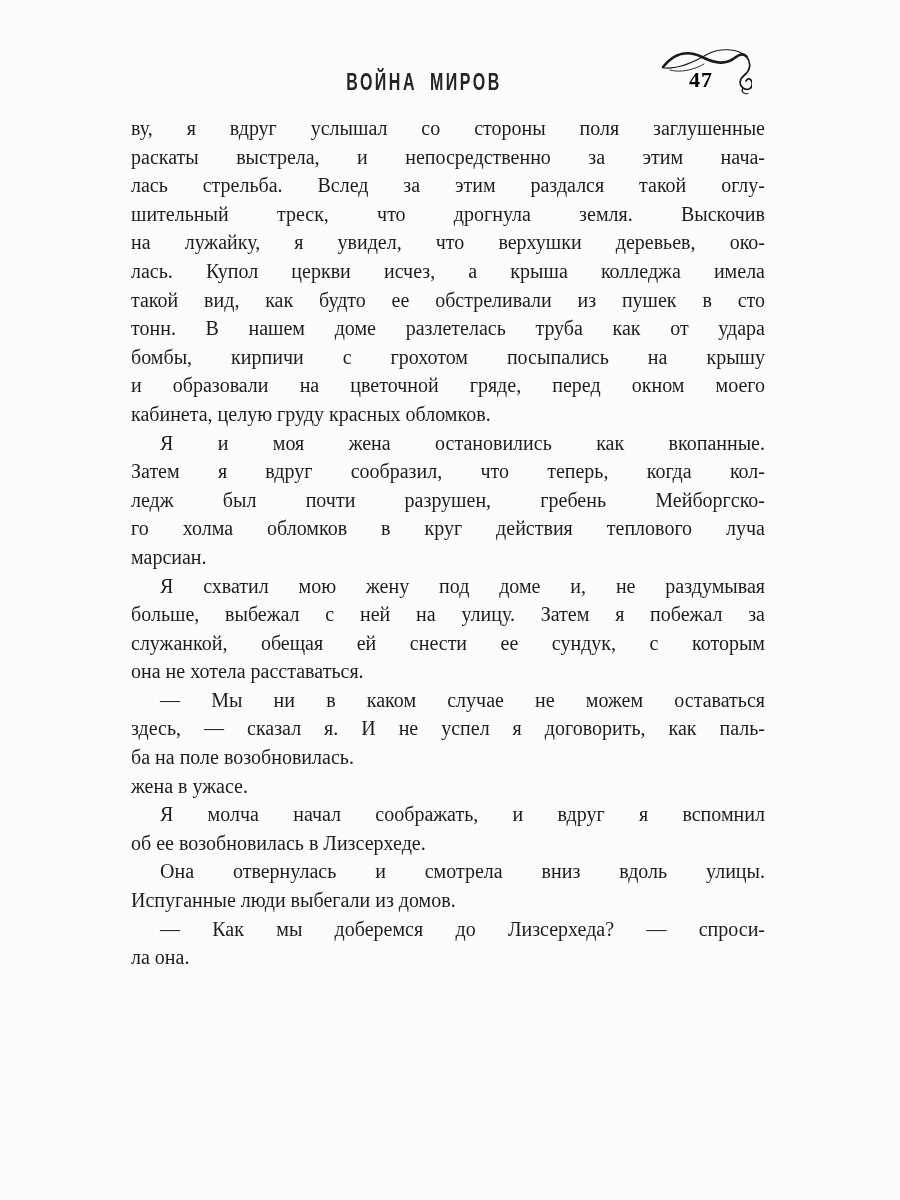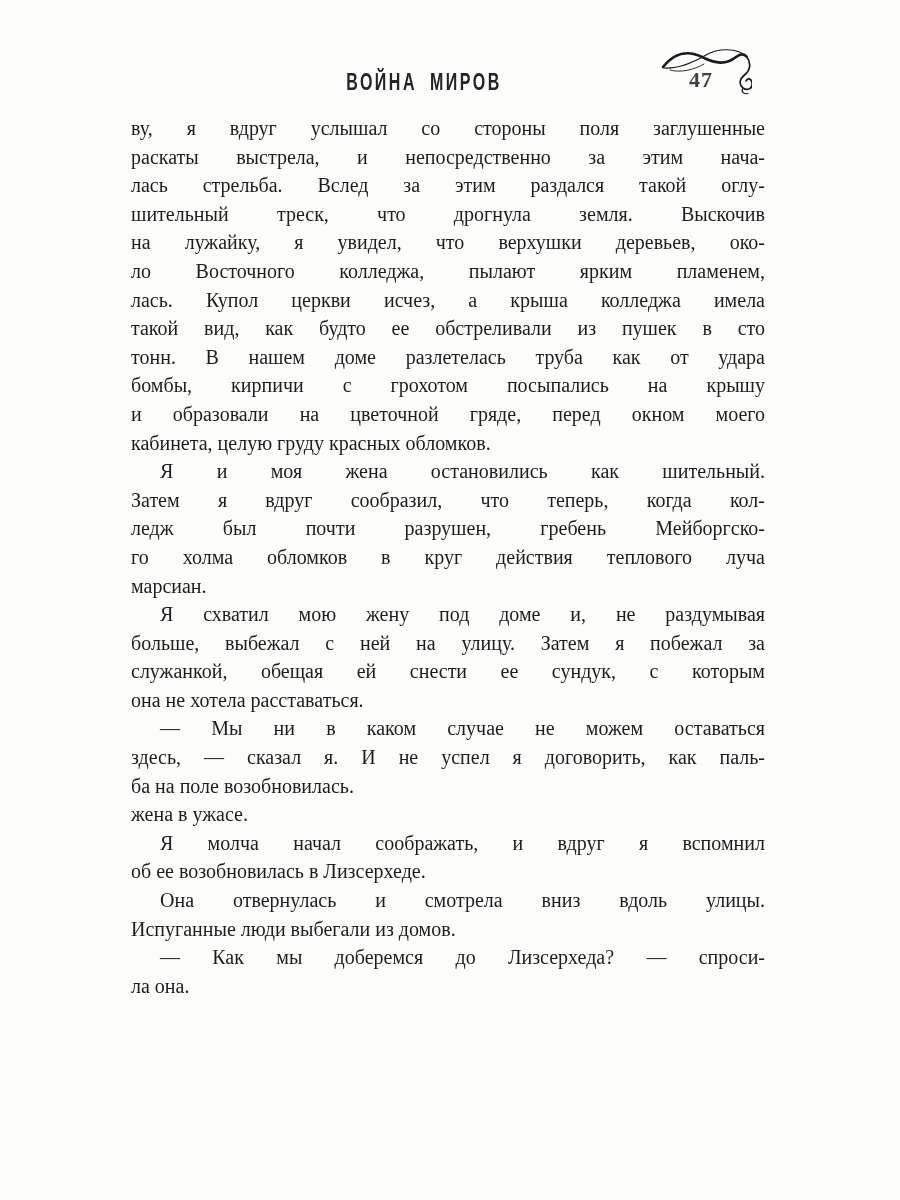--- a/index.html
+++ b/index.html
@@ -50,21 +50,21 @@
     top: 0;
     left: 0;
   }
   .page-number {
     position: absolute;
     left: 29px;
     top: 21px;
     font-family: "Liberation Serif", "DejaVu Serif", serif;
     font-size: 22px;
     font-weight: 700;
-    color: #404040;
+    color: #000000;
     letter-spacing: 1px;
   }
   
   .text-block {
     position: absolute;
     top: 114px;
     left: 131px;
     width: 634px;
   }
   .paragraph {
@@ -107,30 +107,29 @@
     <span class="page-number">47</span>
   </div>
 
   <div class="text-block">
       <div class="paragraph">
         <div class="line">ву, я вдруг услышал со стороны поля заглушенные</div>
         <div class="line">раскаты выстрела, и непосредственно за этим нача-</div>
         <div class="line">лась стрельба. Вслед за этим раздался такой оглу-</div>
         <div class="line">шительный треск, что дрогнула земля. Выскочив</div>
         <div class="line">на лужайку, я увидел, что верхушки деревьев, око-</div>
-        <div class="line">ло Восточного колледжа, пылают ярким пламенем,</div>
         <div class="line">лась. Купол церкви исчез, а крыша колледжа имела</div>
         <div class="line">такой вид, как будто ее обстреливали из пушек в сто</div>
         <div class="line">тонн. В нашем доме разлетелась труба как от удара</div>
         <div class="line">бомбы, кирпичи с грохотом посыпались на крышу</div>
         <div class="line">и образовали на цветочной гряде, перед окном моего</div>
         <div class="line last">кабинета, целую груду красных обломков.</div>
       </div>
       <div class="paragraph">
-        <div class="line indent">Я и моя жена остановились как шительный.</div>
+        <div class="line indent">Я и моя жена остановились как вкопанные.</div>
         <div class="line">Затем я вдруг сообразил, что теперь, когда кол-</div>
         <div class="line">ледж был почти разрушен, гребень Мейборгско-</div>
         <div class="line">го холма обломков в круг действия теплового луча</div>
         <div class="line last">марсиан.</div>
       </div>
       <div class="paragraph">
         <div class="line indent">Я схватил мою жену под доме и, не раздумывая</div>
         <div class="line">больше, выбежал с ней на улицу. Затем я побежал за</div>
         <div class="line">служанкой, обещая ей снести ее сундук, с которым</div>
         <div class="line last">она не хотела расставаться.</div>

